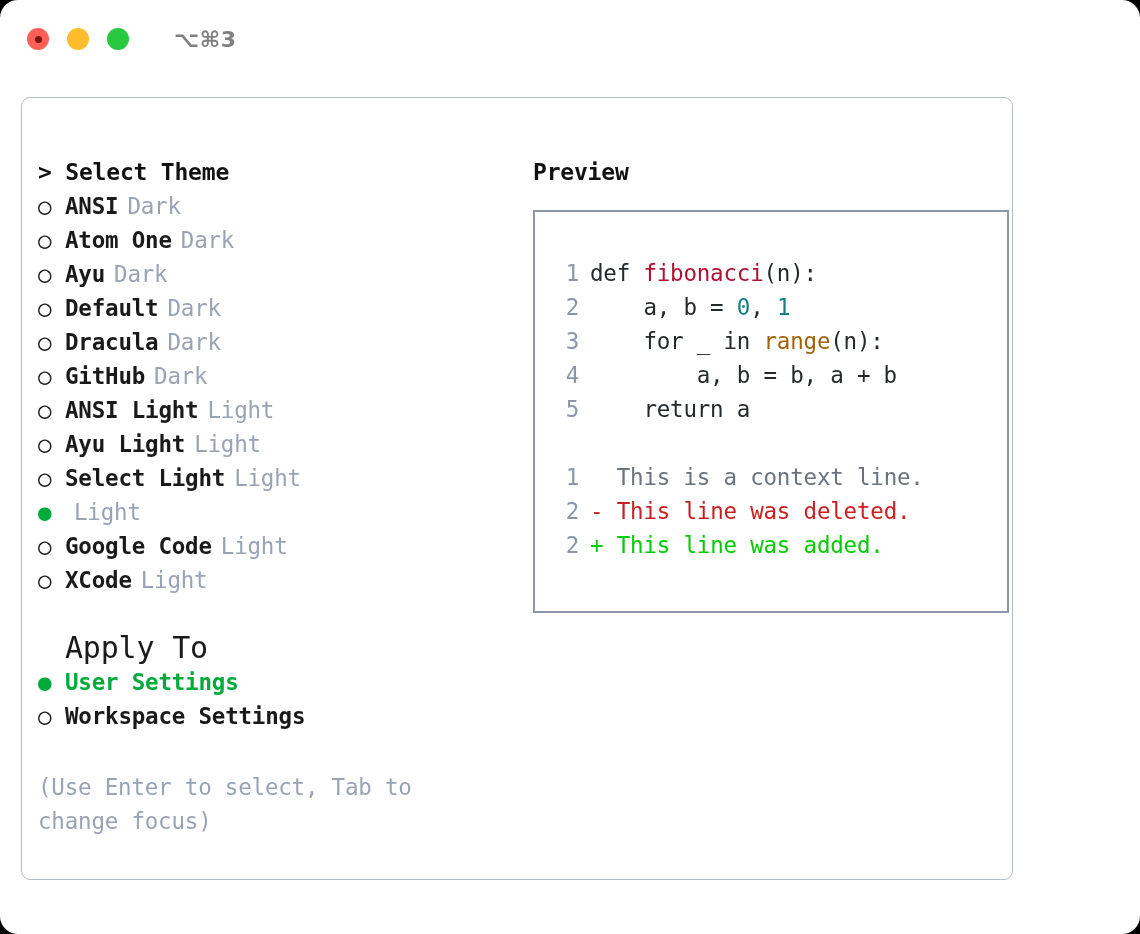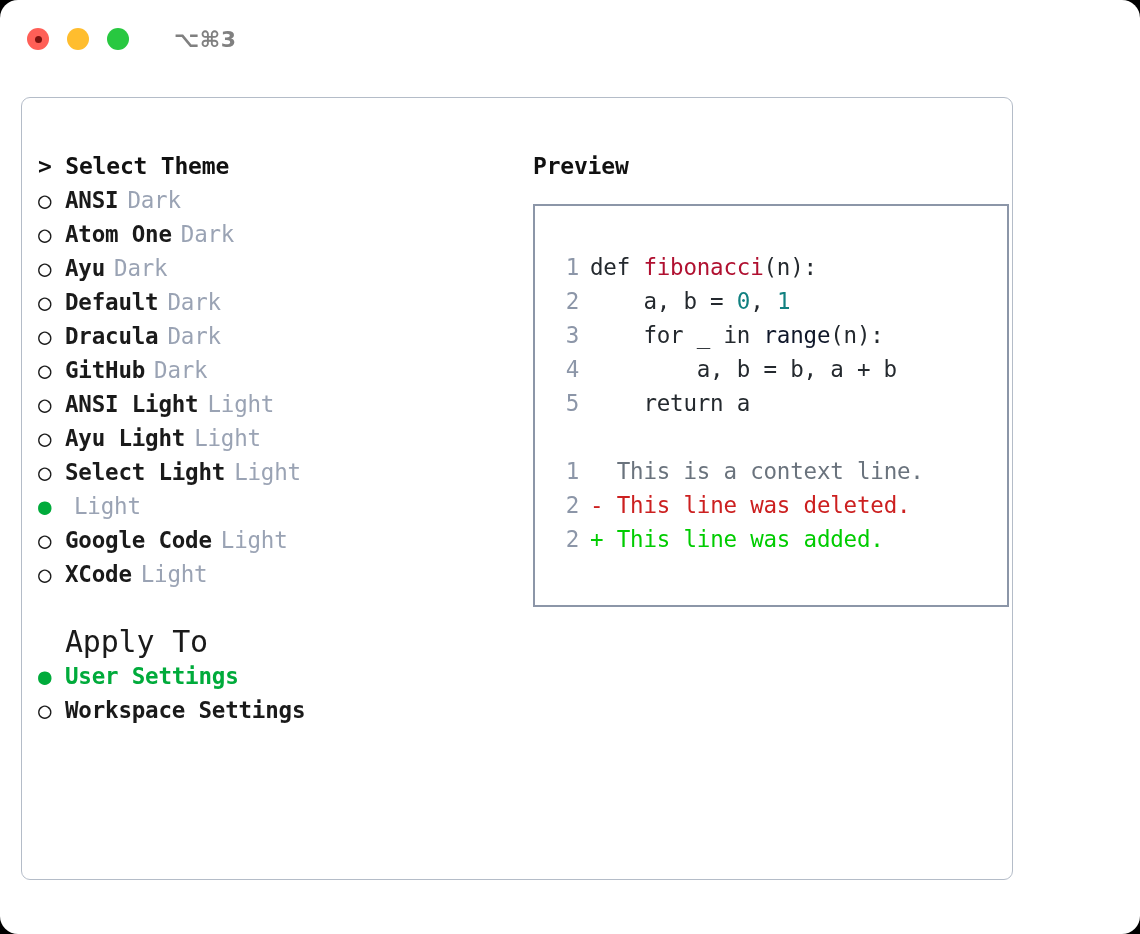--- a/index.html
+++ b/index.html
@@ -77,21 +77,21 @@
     width: 992px;
     height: 783px;
     border: 1.6px solid #b4bcc8;
     border-radius: 9px;
     background: #ffffff;
     box-sizing: border-box;
   }
 
   #panel-columns {
     position: absolute;
-    left: 0; top: 2px;
+    left: 0; top: 8px;
     width: 100%; height: 100%;
   }
 
   
   #left-column {
     position: absolute;
     left: 16px;
     top: 49px;
     width: 440px;
   }
@@ -186,21 +186,21 @@
     width: 26px;
     flex: 0 0 26px;
     text-align: right;
     color: #8c96a8;
     margin-right: 11px;
   }
   .code-text { color: #24292e; }
 
   .tok-func    { color: #b01030; }
   .tok-num     { color: #118080; }
-  .tok-builtin { color: #0f172a; }
+  .tok-builtin { color: #a16207; }
 
   .diff-spacer { height: 34px; }
   .diff-line .code-text.context { color: #6a737d; }
   .diff-line .code-text.deleted { color: #cc2020; }
   .diff-line .code-text.added   { color: #00cc00; }
 </style>
 </head>
 <body>
 
 <div id="app-window">
@@ -235,20 +235,21 @@
           </div>
 
         <div id="apply-to-group">
           <div class="group-label">Apply To</div>
           <div id="apply-to-list">
               <div class="option-row selected"><span class="marker">●</span><span class="option-label">User Settings</span></div>
               <div class="option-row"><span class="marker">○</span><span class="option-label">Workspace Settings</span></div>
             </div>
         </div>
 
+        <div id="hint-text">(Use Enter to select, Tab to change focus)</div>
       </div>
 
       <div id="right-column">
         <div id="preview-title">Preview</div>
         <div id="preview-box">
           <div id="code-block">
               <div class="code-line"><span class="lineno">1</span><span class="code-text"><span>def </span><span class="tok-func">fibonacci</span><span>(n):</span></span></div>
               <div class="code-line"><span class="lineno">2</span><span class="code-text"><span>    a, b = </span><span class="tok-num">0</span><span>, </span><span class="tok-num">1</span></span></div>
               <div class="code-line"><span class="lineno">3</span><span class="code-text"><span>    for _ in </span><span class="tok-builtin">range</span><span>(n):</span></span></div>
               <div class="code-line"><span class="lineno">4</span><span class="code-text"><span>        a, b = b, a + b</span></span></div>

